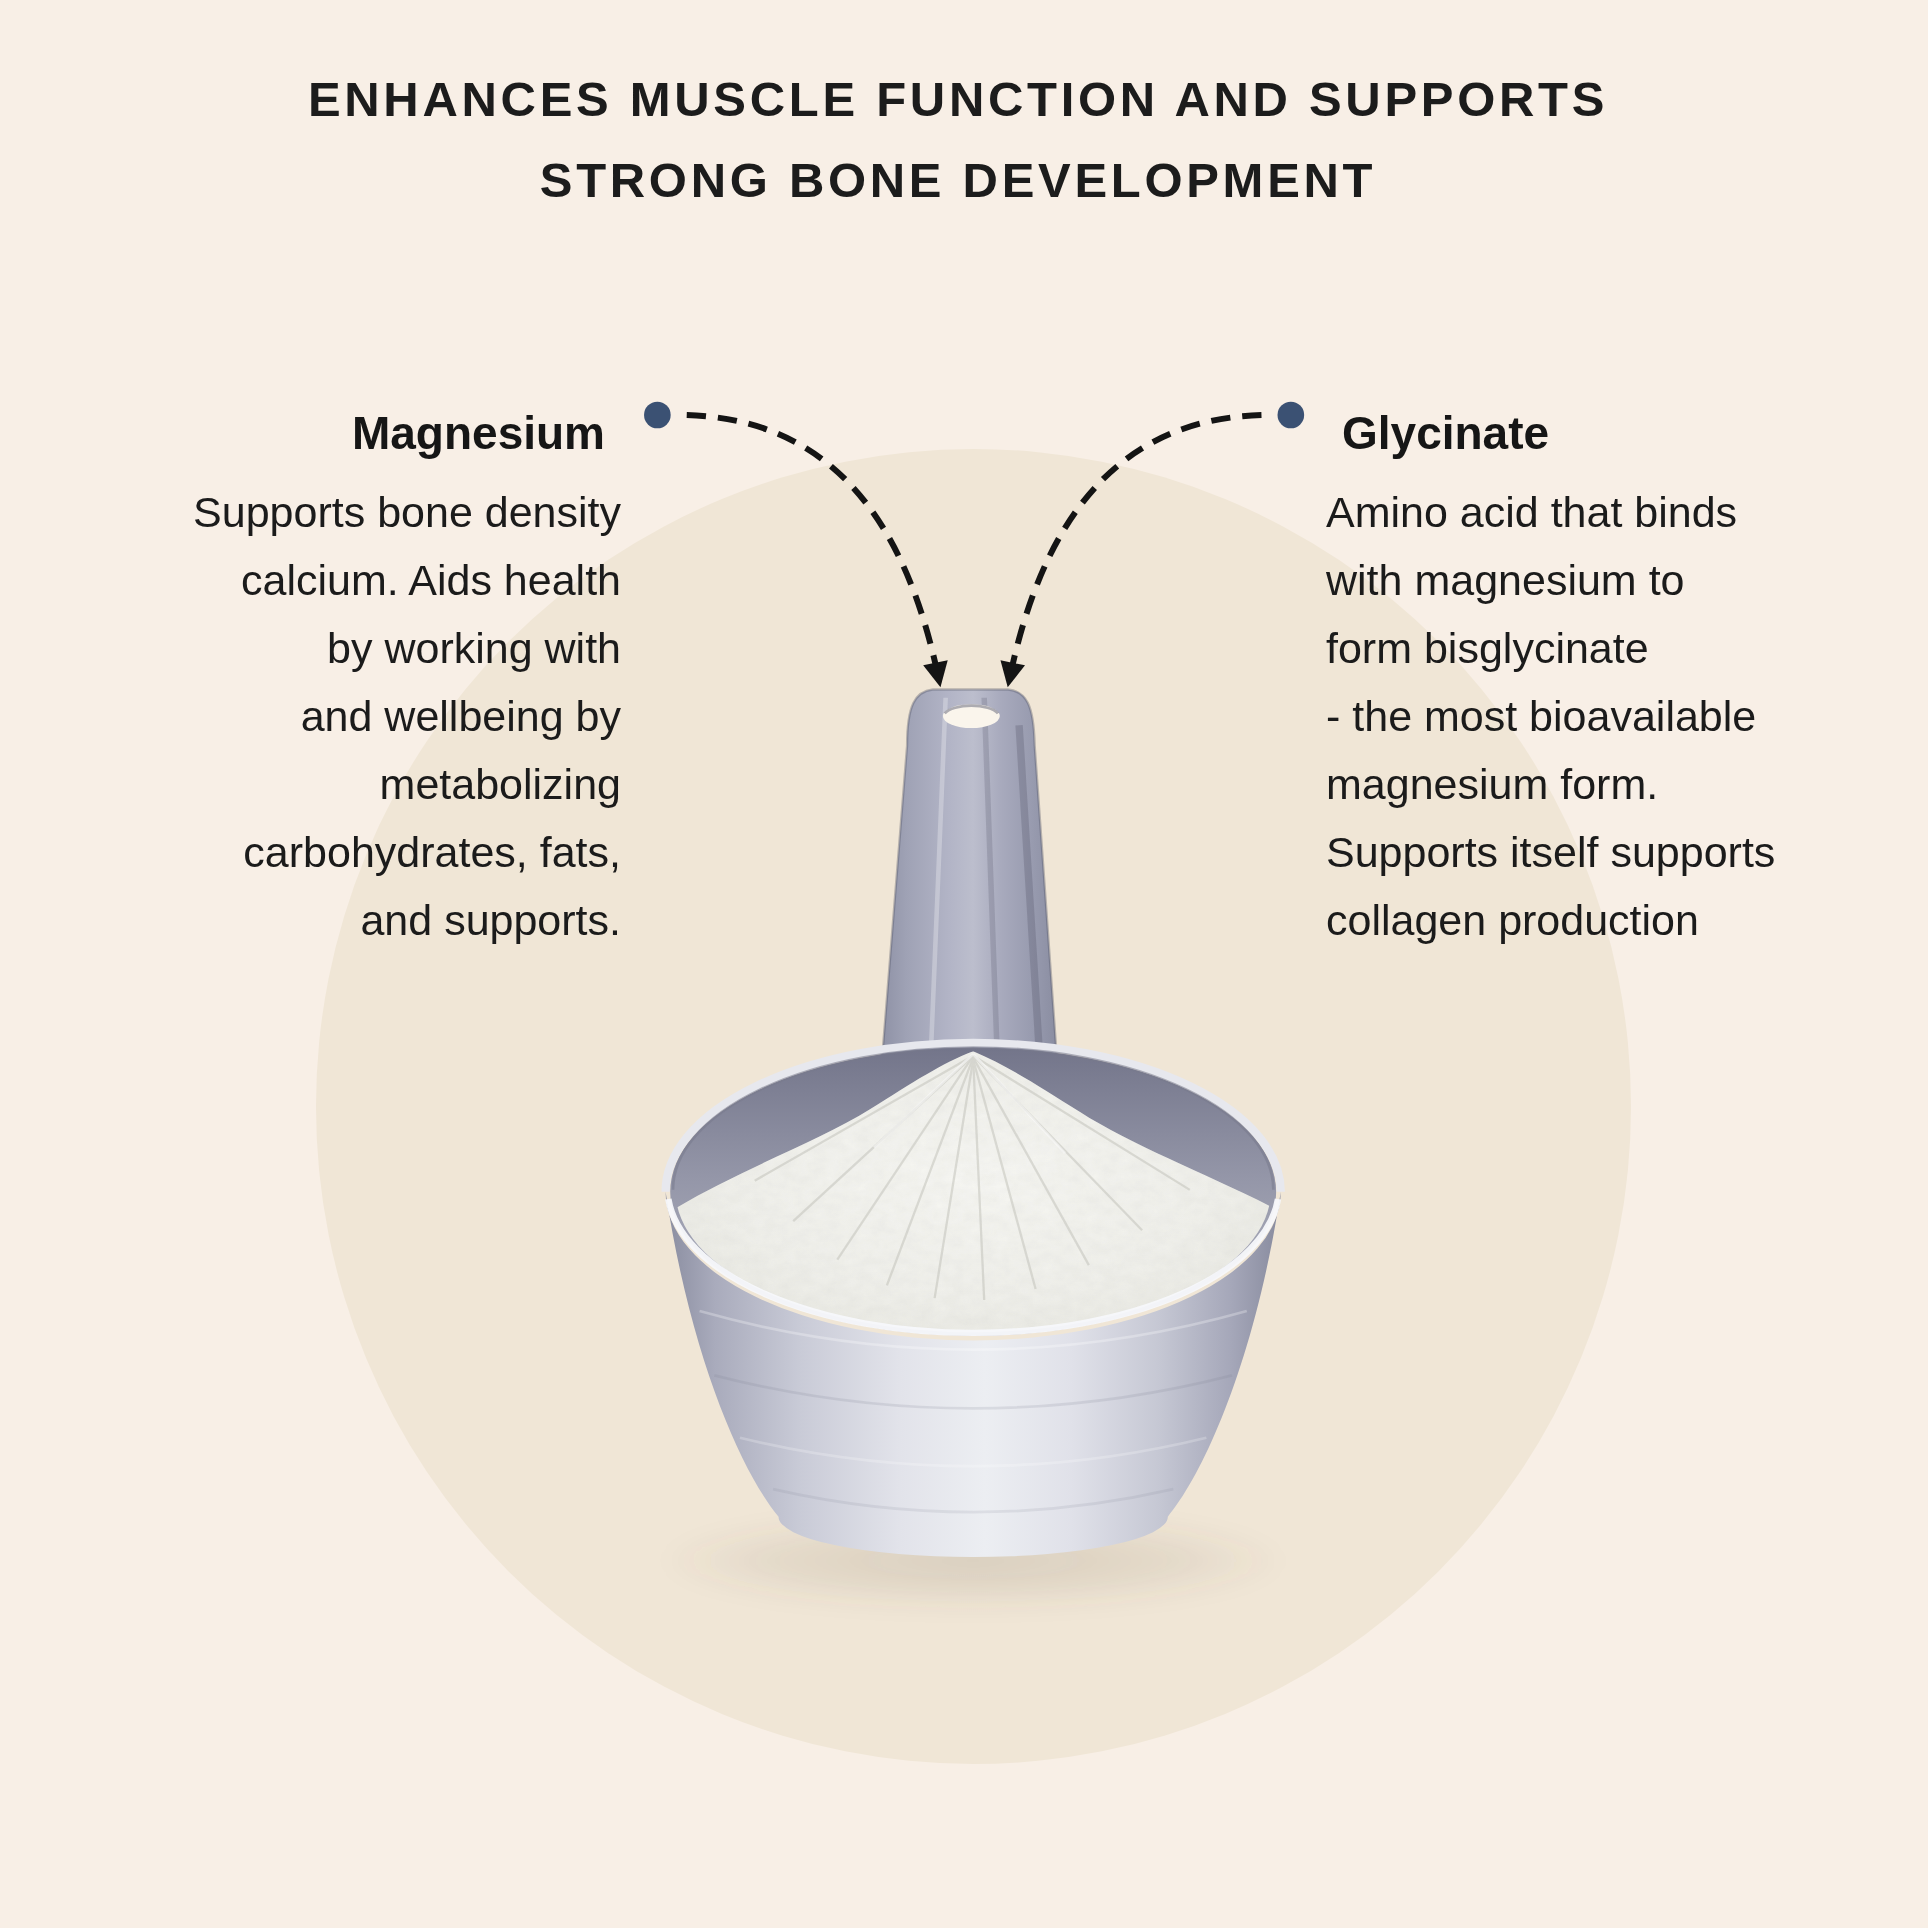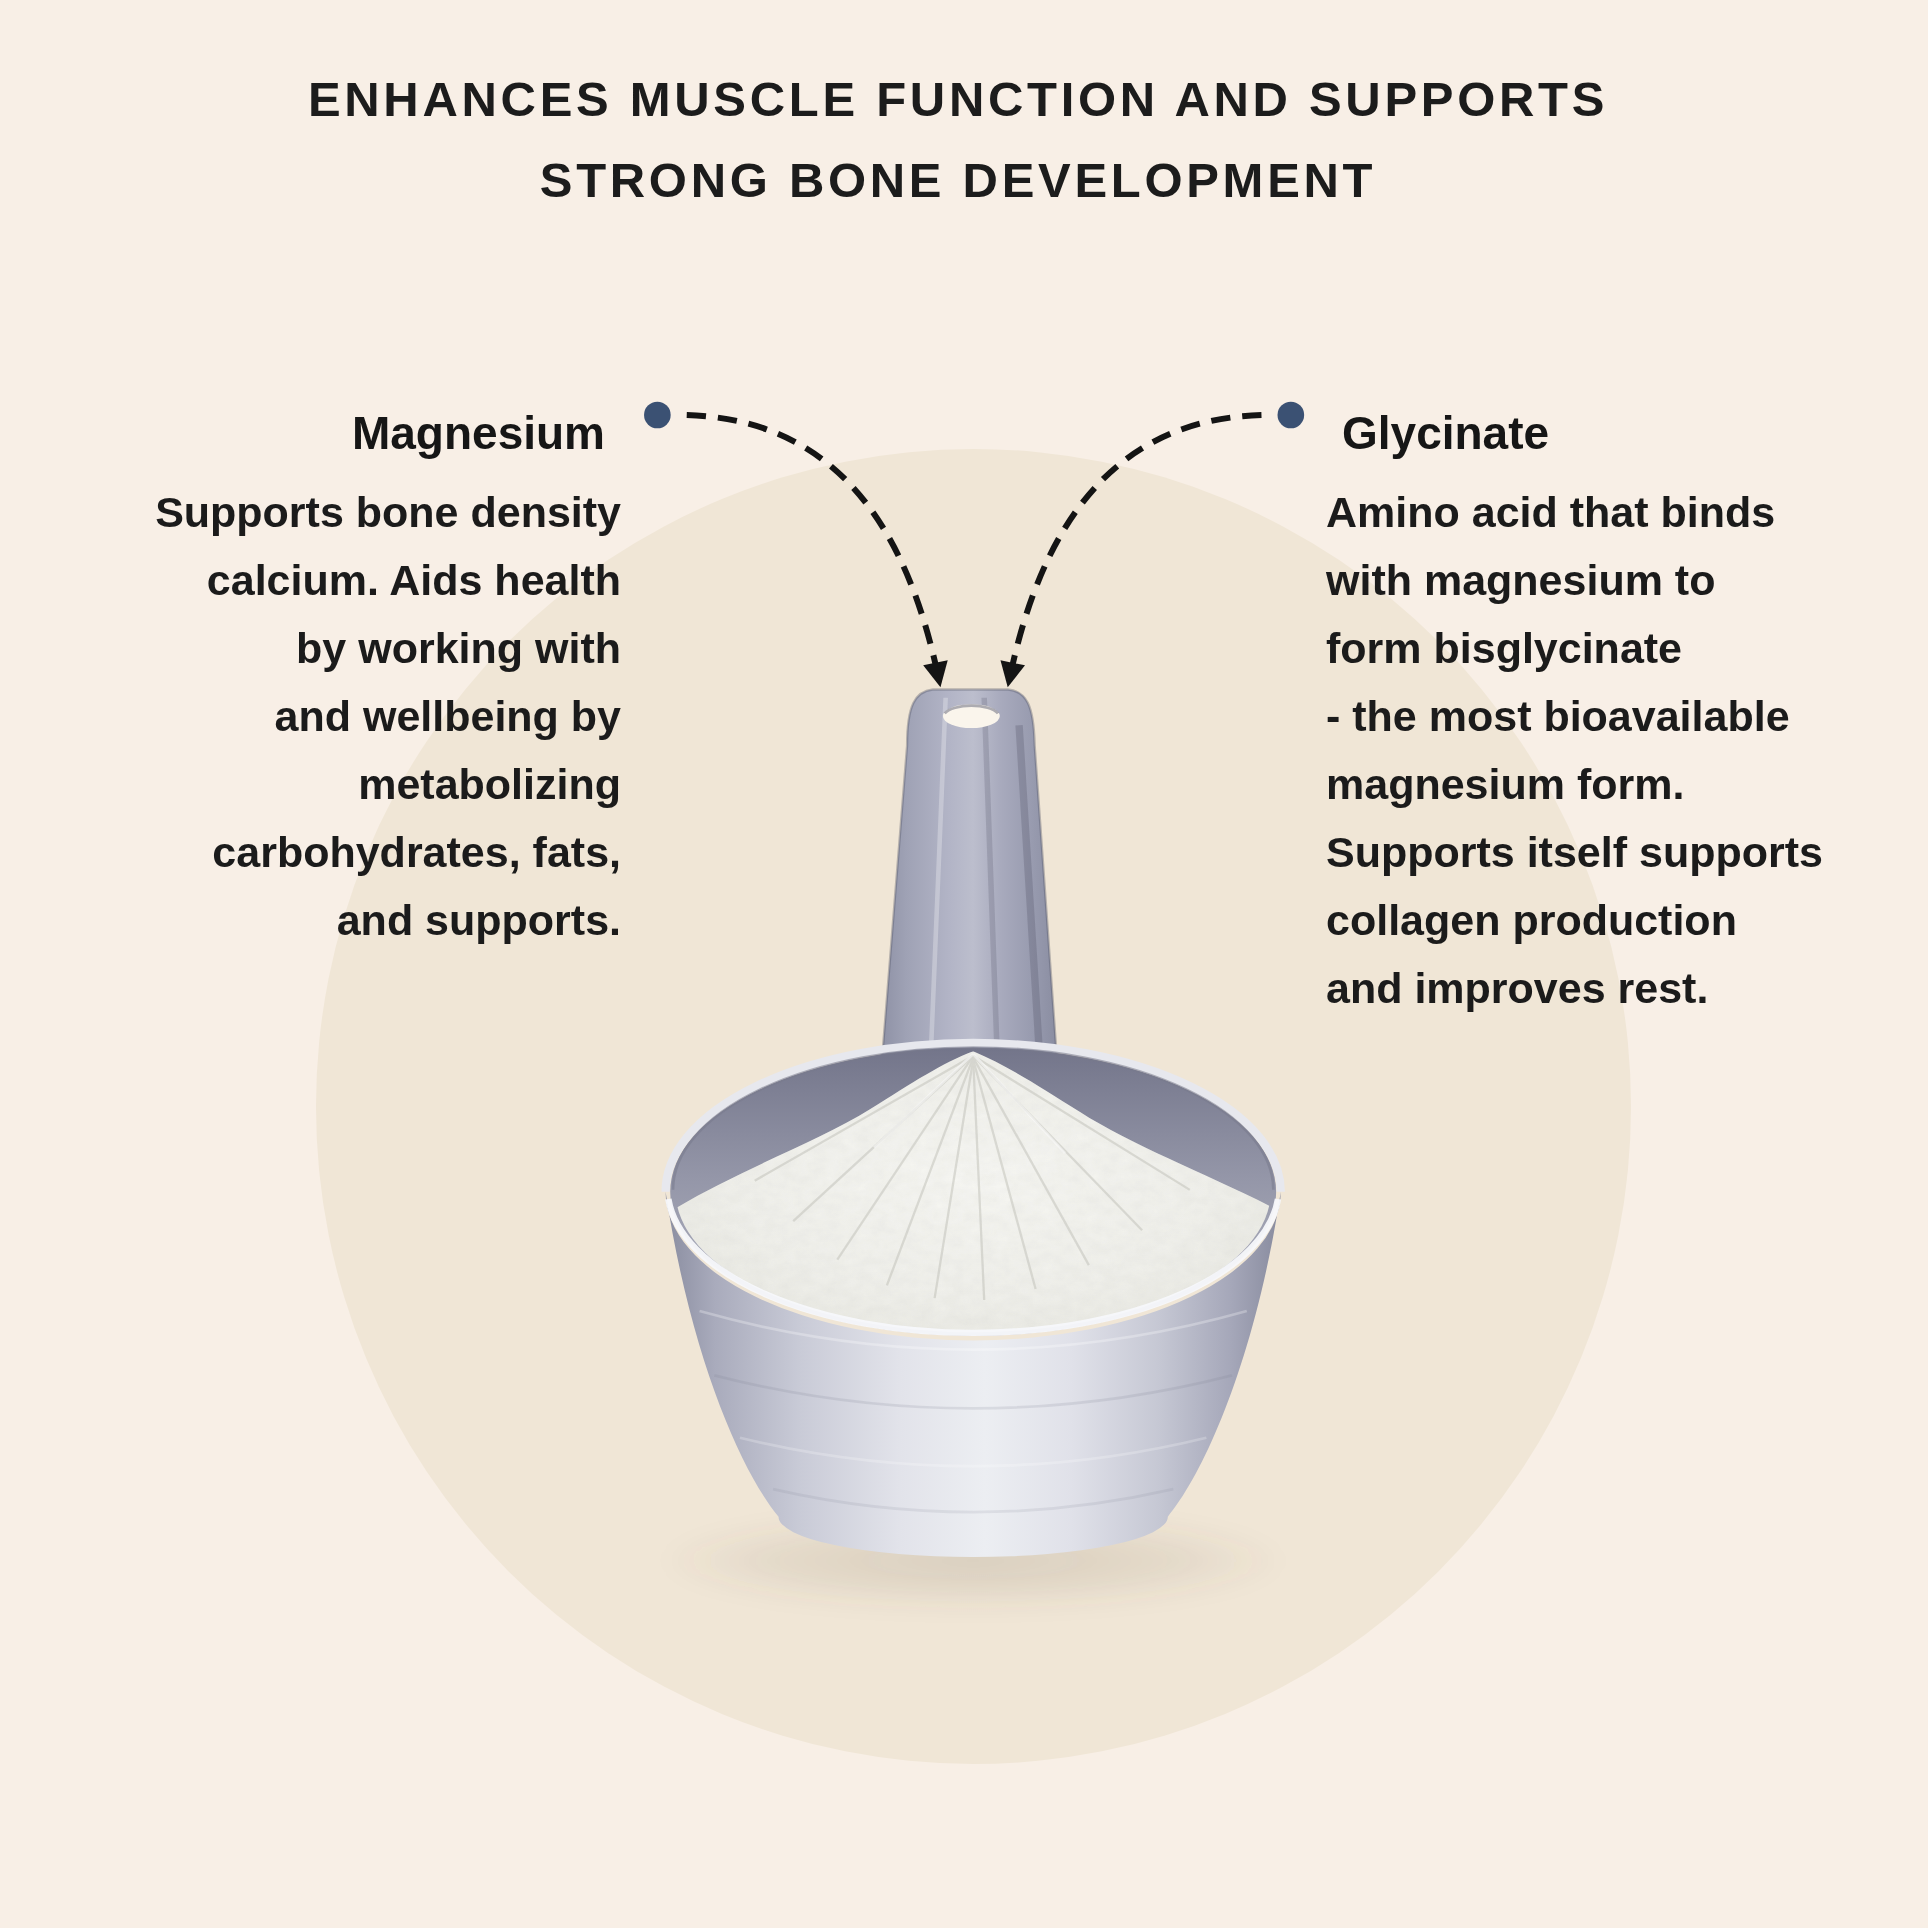--- a/index.html
+++ b/index.html
@@ -19,21 +19,21 @@
     position:absolute;left:0;right:0;top:59px;margin:0;
     text-align:center;font-weight:800;font-size:49px;line-height:81px;
     letter-spacing:3.7px;color:#1c1c1c;
   }
   .title .t-line{display:block;white-space:nowrap;}
   .callout h2{
     margin:16px;font-size:46px;line-height:57px;font-weight:700;color:#161616;
   }
   .callout .body{margin-top:14.7px;}
   .callout .line{
-    display:block;white-space:nowrap;font-size:43px;line-height:68px;color:#1b1b1b;font-weight:bold;
+    display:block;white-space:nowrap;font-size:43px;line-height:68px;color:#1b1b1b;
   }
   .callout-left{
     position:absolute;top:389px;right:1295px;width:588px;text-align:right;
   }
   .callout-right{
     position:absolute;top:389px;left:1326px;width:588px;text-align:left;
   }
   .art{
     position:absolute;left:0;top:0;width:1928px;height:1928px;
     pointer-events:none;
@@ -67,21 +67,20 @@
   <section class="callout callout-right">
     <h2>Glycinate</h2>
     <div class="body">
       <span class="line">Amino acid that binds</span>
       <span class="line">with magnesium to</span>
       <span class="line">form bisglycinate</span>
       <span class="line">- the most bioavailable</span>
       <span class="line">magnesium form.</span>
       <span class="line">Supports itself supports</span>
       <span class="line">collagen production</span>
-      <span class="line">and improves rest.</span>
     </div>
   </section>
 
   <svg class="art" viewBox="0 0 2100 2100" xmlns="http://www.w3.org/2000/svg">
     <defs>
       <marker id="arrow" viewBox="0 0 10 10" refX="7.5" refY="5" markerWidth="4.6" markerHeight="4.2" orient="auto">
         <path d="M 0 0 L 10 5 L 0 10 Z" fill="#141414"></path>
       </marker>
 
       <linearGradient id="handleGrad" x1="0" y1="0" x2="1" y2="0">

